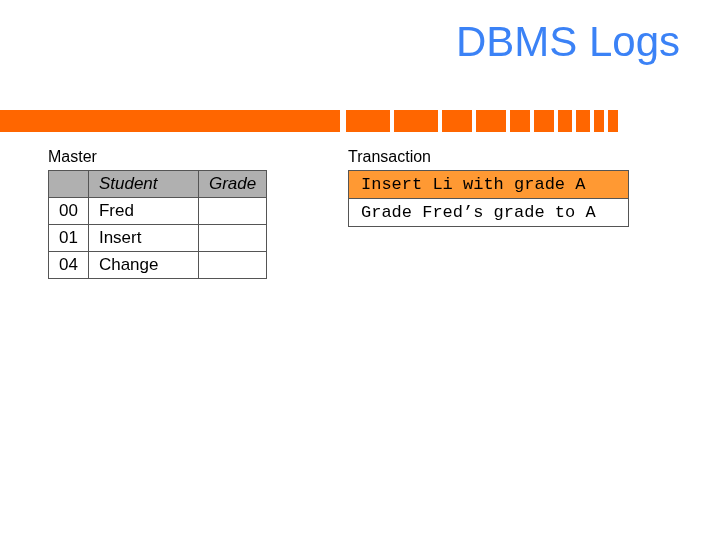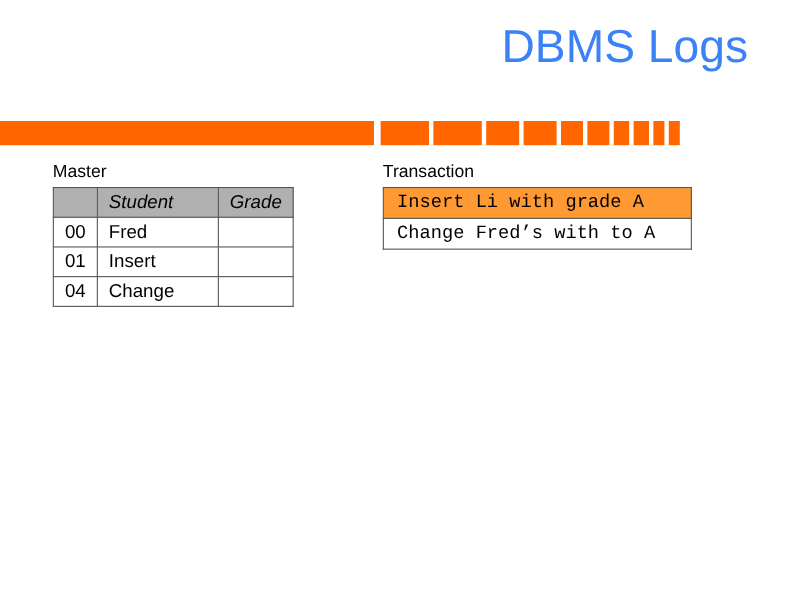--- a/index.html
+++ b/index.html
@@ -161,17 +161,17 @@
 </div>
 
 <div id="transaction-section">
   <div class="section-label">Transaction</div>
   <table class="trans-table">
     <tbody id="trans-tbody">
     <tr>
           <td class="trans-highlighted">Insert Li with grade A</td>
         </tr>
         <tr>
-          <td>Change Fred’s with to A</td>
+          <td>Grade Fred’s grade to A</td>
         </tr>
       </tbody>
   </table>
 </div>
 
 </body></html>

